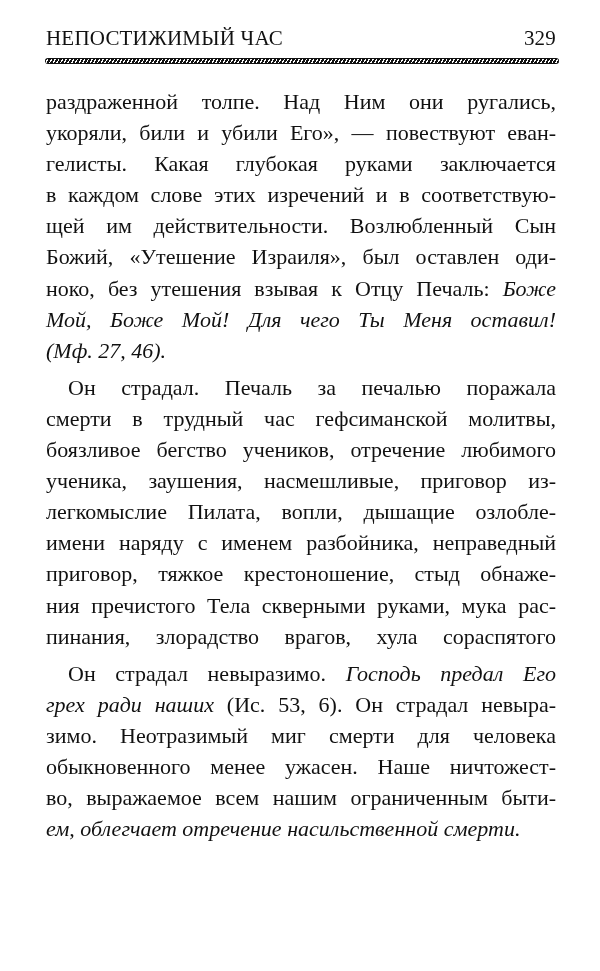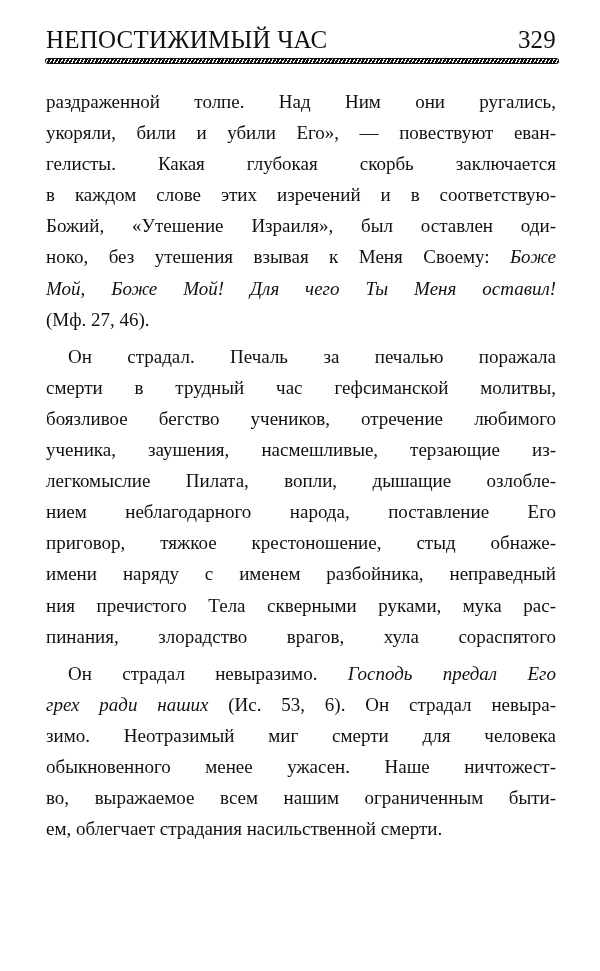--- a/index.html
+++ b/index.html
@@ -1,71 +1,71 @@
 <!DOCTYPE html>
 <html><head>
 <meta charset="utf-8">
 <style>
   html, body { margin: 0; padding: 0; background: #ffffff; }
   body { width: 600px; height: 971px; position: relative; overflow: hidden; color: #111; }
   .page { position: absolute; left: 46px; top: 0; width: 510px; }
   .running-head {
     position: absolute; top: 26px; left: 0; width: 510px; height: 28px;
-    font-family: "Liberation Serif", serif; font-size: 25px; letter-spacing: 0.2px;
+    font-family: "Liberation Serif", serif; font-size: 21px; letter-spacing: 0.2px;
   }
   .running-head .title { position: absolute; left: 0; top: 0; }
   .running-head .folio { position: absolute; right: 0; top: 0; }
   .rope {
     position: absolute; top: 58px; left: -1px; width: 514px; height: 6px;
     border-radius: 3px;
     background:
       repeating-linear-gradient(120deg, #111 0px, #111 2px, #fff 2px, #fff 3.2px);
     border-top: 1px solid #111; border-bottom: 1px solid #111;
     box-sizing: border-box;
   }
   .body {
     position: absolute; top: 86px; left: 0; width: 510px;
-    font-family: "Liberation Serif", serif; font-size: 19px; line-height: 31.1px;
+    font-family: "Liberation Serif", serif; font-size: 22px; line-height: 31.1px;
   }
   .line { display: block; height: 31.1px; white-space: nowrap; text-align: justify; text-align-last: justify; }
-  .line.last { text-align-last: left; }
+  .line.last { text-align-last: left; font-style: italic; }
   .line.indent { padding-left: 22px; }
   .gap { display: block; height: 6px; }
   i { font-style: italic; }
 </style>
 </head>
 <body>
 
 <div class="page">
   <div class="running-head">
     <span class="title">НЕПОСТИЖИМЫЙ ЧАС</span>
     <span class="folio">329</span>
   </div>
   <div class="rope"></div>
   <div class="body" id="body">
       <span class="line"><span>раздраженной толпе. Над Ним они ругались,</span></span>
       <span class="line"><span>укоряли, били и убили Его», — повествуют еван-</span></span>
-      <span class="line"><span>гелисты. Какая глубокая скорбь заключается</span></span>
+      <span class="line"><span>гелисты. Какая глубокая руками заключается</span></span>
       <span class="line"><span>в каждом слове этих изречений и в соответствую-</span></span>
+      <span class="line"><span>щей им действительности. Возлюбленный Сын</span></span>
       <span class="line"><span>Божий, «Утешение Израиля», был оставлен оди-</span></span>
-      <span class="line"><span>ноко, без утешения взывая к Меня Своему: </span><i>Боже</i></span>
+      <span class="line"><span>ноко, без утешения взывая к Отцу Печаль: </span><i>Боже</i></span>
       <span class="line"><i>Мой, Боже Мой! Для чего Ты Меня оставил!</i></span>
       <span class="line last"><span>(Мф. 27, 46).</span></span>
       <span class="gap"></span>
       <span class="line indent"><span>Он страдал. Печаль за печалью поражала</span></span>
       <span class="line"><span>смерти в трудный час гефсиманской молитвы,</span></span>
       <span class="line"><span>боязливое бегство учеников, отречение любимого</span></span>
-      <span class="line"><span>ученика, заушения, насмешливые, терзающие из-</span></span>
+      <span class="line"><span>ученика, заушения, насмешливые, приговор из-</span></span>
       <span class="line"><span>легкомыслие Пилата, вопли, дышащие озлобле-</span></span>
-      <span class="line"><span>нием неблагодарного народа, поставление Его</span></span>
+      <span class="line"><span>имени наряду с именем разбойника, неправедный</span></span>
       <span class="line"><span>приговор, тяжкое крестоношение, стыд обнаже-</span></span>
-      <span class="line"><span>имени наряду с именем разбойника, неправедный</span></span>
       <span class="line"><span>ния пречистого Тела скверными руками, мука рас-</span></span>
       <span class="line"><span>пинания, злорадство врагов, хула сораспятого</span></span>
       <span class="gap"></span>
       <span class="line indent"><span>Он страдал невыразимо. </span><i>Господь предал Его</i></span>
       <span class="line"><i>грех ради наших</i><span> (Ис. 53, 6). Он страдал невыра-</span></span>
       <span class="line"><span>зимо. Неотразимый миг смерти для человека</span></span>
       <span class="line"><span>обыкновенного менее ужасен. Наше ничтожест-</span></span>
       <span class="line"><span>во, выражаемое всем нашим ограниченным быти-</span></span>
-      <span class="line last"><span>ем, облегчает страдания насильственной смерти.</span></span>
+      <span class="line last"><span>ем, облегчает отречение насильственной смерти.</span></span>
     </div>
 </div>
 
 </body></html>

